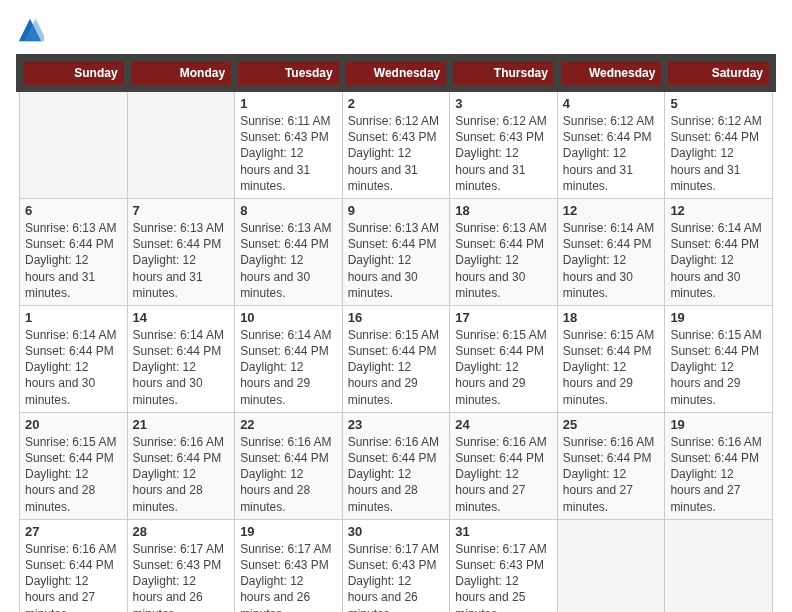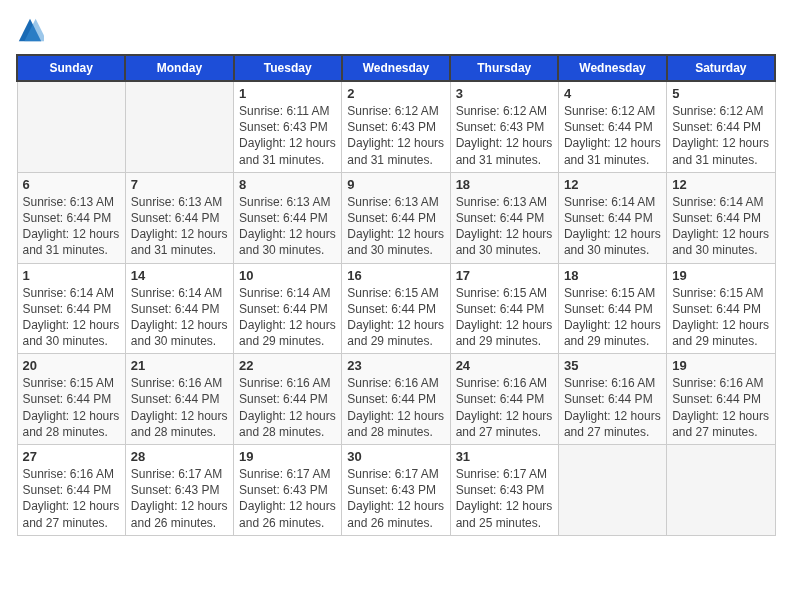--- a/index.html
+++ b/index.html
@@ -51,27 +51,27 @@
     .location {
       font-size: 15px;
       color: #555;
     }
     .calendar {
       width: 100%;
       border-collapse: collapse;
       font-size: 11px;
     }
     .calendar th {
-      background-color: #1d4ed8;
+      background-color: #7f1d1d;
       color: #fff;
-      text-align: center;
+      text-align: right;
       padding: 5px 6px;
       font-size: 12px;
       font-weight: bold;
-      border: 2px solid #404040;
+      border: 7px solid #404040;
     }
     .calendar td {
       border: 1px solid #ccc;
       vertical-align: top;
       padding: 4px 5px;
       width: 107px;
       min-height: 80px;
       background: #fff;
     }
     .calendar td.empty {
@@ -272,21 +272,21 @@
 Sunset: 6:44 PM
 Daylight: 12 hours and 28 minutes.</div>
         </td>
         <td>
           <div class="day-num">24</div>
           <div class="day-info">Sunrise: 6:16 AM
 Sunset: 6:44 PM
 Daylight: 12 hours and 27 minutes.</div>
         </td>
         <td>
-          <div class="day-num">35</div>
+          <div class="day-num">25</div>
           <div class="day-info">Sunrise: 6:16 AM
 Sunset: 6:44 PM
 Daylight: 12 hours and 27 minutes.</div>
         </td>
         <td>
           <div class="day-num">19</div>
           <div class="day-info">Sunrise: 6:16 AM
 Sunset: 6:44 PM
 Daylight: 12 hours and 27 minutes.</div>
         </td>

